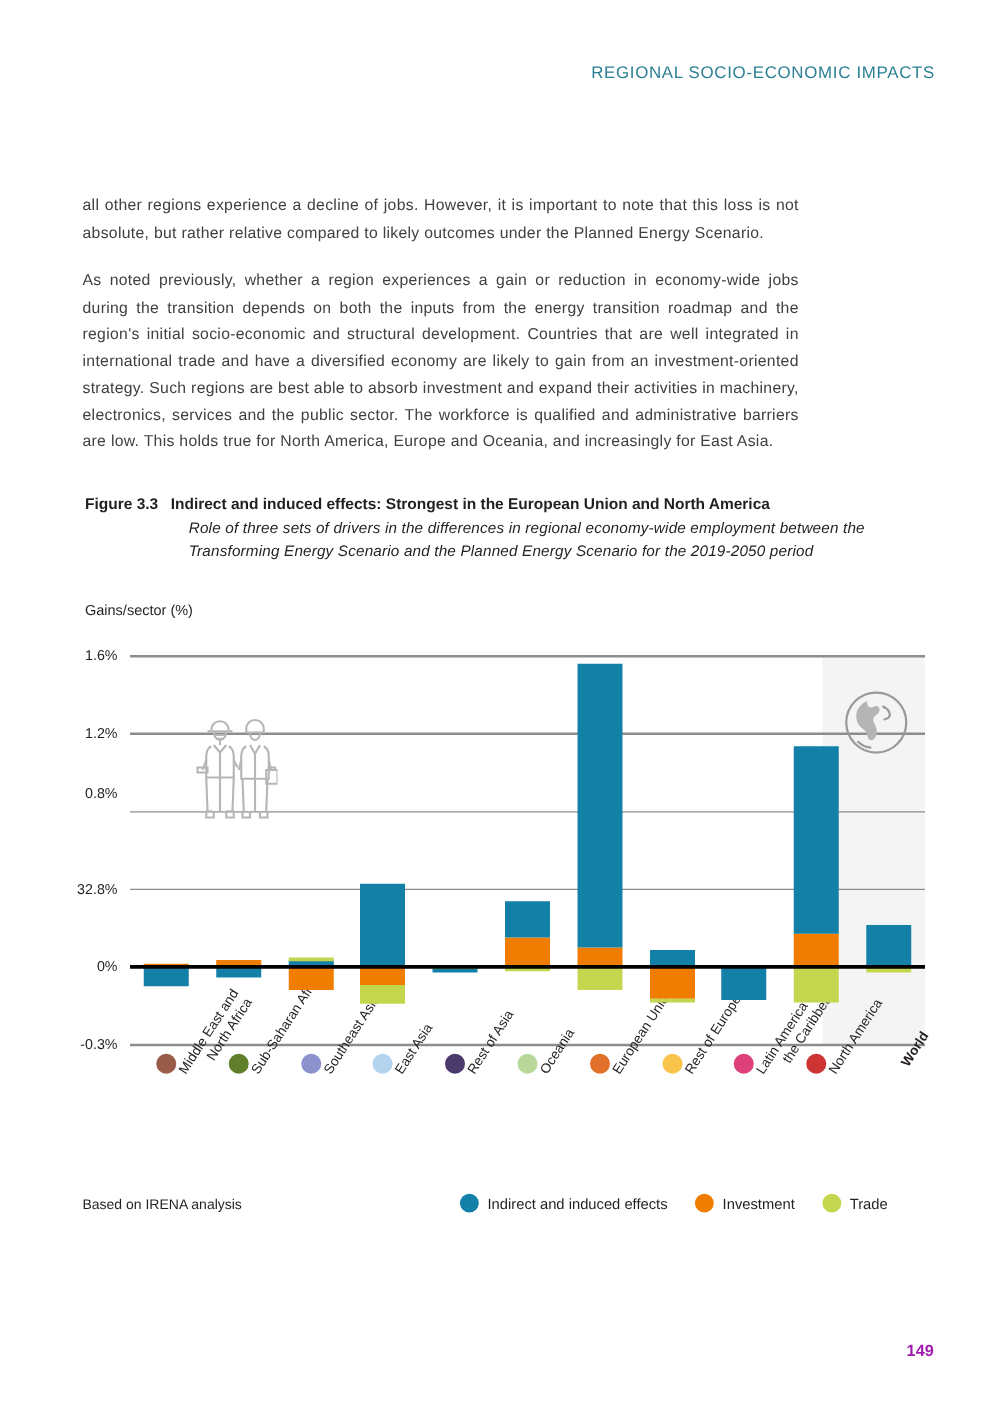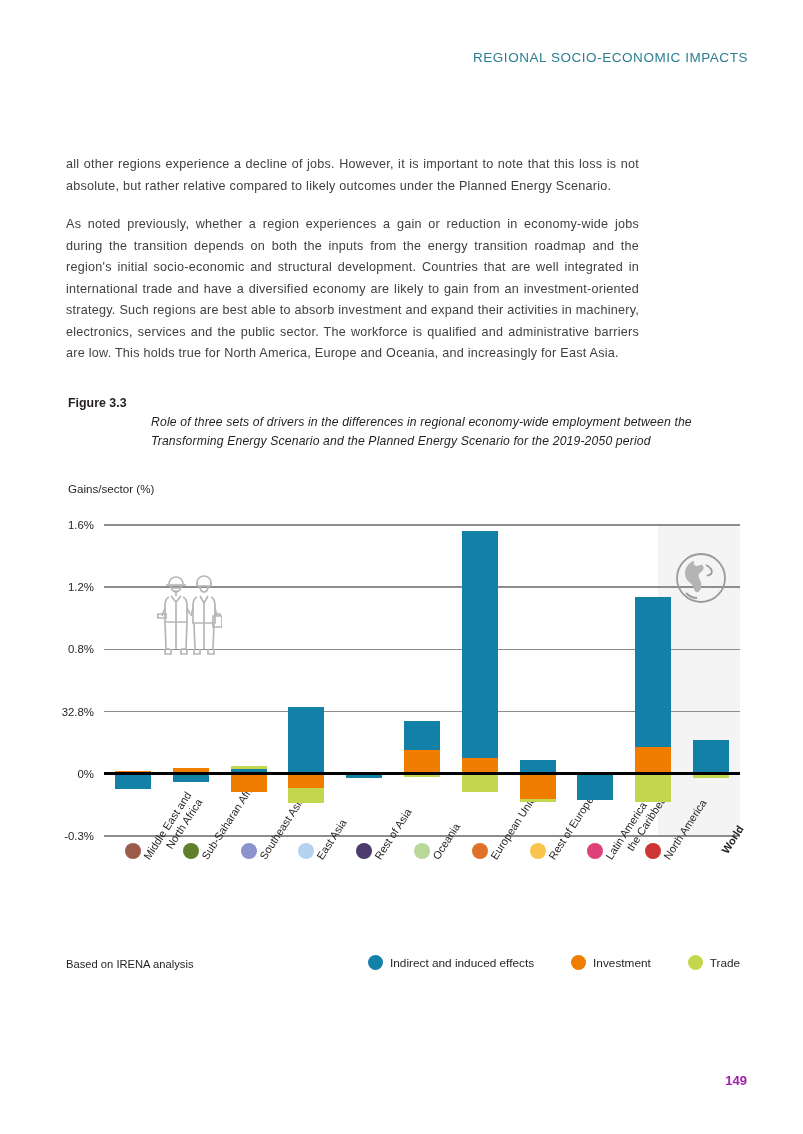--- a/index.html
+++ b/index.html
@@ -182,21 +182,21 @@
     top: 958px;
     font-size: 11.2px;
     color: #231f20;
   }
   .legend {
     position: absolute;
     left: 368px;
     top: 955px;
     display: flex;
     align-items: center;
-    gap: 37px;
+    gap: 22px;
   }
   .legend-item { display: flex; align-items: center; gap: 7px; }
   .legend-dot { width: 15px; height: 15px; border-radius: 50%; display: inline-block; }
   .legend-label { font-size: 11.8px; color: #231f20; white-space: nowrap; }
 
   .page-number {
     position: absolute;
     right: 56px;
     bottom: 46px;
     font-size: 13px;
@@ -210,20 +210,21 @@
 <div class="page-header">REGIONAL SOCIO-ECONOMIC IMPACTS</div>
 
 <div class="body-col">
   <p>all other regions experience a decline of jobs. However, it is important to note that this loss is not absolute, but rather relative compared to likely outcomes under the Planned Energy Scenario.</p>
   <p>As noted previously, whether a region experiences a gain or reduction in economy-wide jobs during the transition depends on both the inputs from the energy transition roadmap and the region's initial socio-economic and structural development. Countries that are well integrated in international trade and have a diversified economy are likely to gain from an investment-oriented strategy. Such regions are best able to absorb investment and expand their activities in machinery, electronics, services and the public sector. The workforce is qualified and administrative barriers are low. This holds true for North America, Europe and Oceania, and increasingly for East Asia.</p>
 </div>
 
 <div class="figure-caption">
   <div class="fig-title-row">
     <span class="fig-number">Figure 3.3</span>
+    <span class="fig-title">Indirect and induced effects: Strongest in the European Union and North America</span>
   </div>
   <div class="fig-subtitle">Role of three sets of drivers in the differences in regional economy-wide employment between the Transforming Energy Scenario and the Planned Energy Scenario for the 2019-2050 period</div>
 </div>
 
 <div class="axis-title">Gains/sector (%)</div>
 
 <div class="chart-wrap">
   <div class="plot" id="plot">
     <div class="world-band"></div>
 
@@ -269,21 +270,21 @@
         <path d="M34 16c2 1 4 2 5 4s1 4 0 5-3 1-4 2"></path>
         <path d="M14 44c3 3 7 5 11 5"></path>
       </svg>
     </div>
 
   <div class="gridline" style="top: -0.8px;"></div>
       <div class="ytick" style="top: 0px;">1.6%</div>
       <div class="gridline" style="top: 61.4px;"></div>
       <div class="ytick" style="top: 62.2px;">1.2%</div>
       <div class="gridline" style="top: 123.6px;"></div>
-      <div class="ytick" style="top: 124px;">0.8%</div>
+      <div class="ytick" style="top: 110px;">0.8%</div>
       <div class="gridline" style="top: 185.8px;"></div>
       <div class="ytick" style="top: 186.6px;">32.8%</div>
       <div class="zeroline" style="top: 247.1px;"></div>
       <div class="ytick" style="top: 248.8px;">0%</div>
       <div class="gridline" style="top: 310.2px;"></div>
       <div class="ytick" style="top: 311px;">-0.3%</div>
       <div class="bar-group" style="left: 10.9091px; width: 36px;">
         <div class="seg" style="background: rgb(240, 125, 0); top: 245.69px; height: 3.11px;"></div>
         <div class="seg" style="background: rgb(19, 128, 168); top: 248.8px; height: 15.55px;"></div>
       </div>

